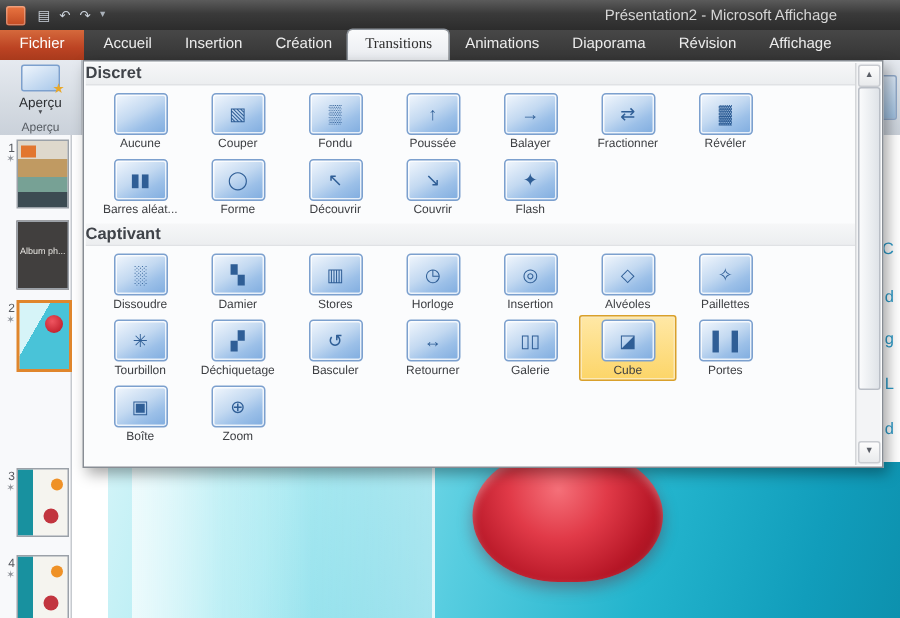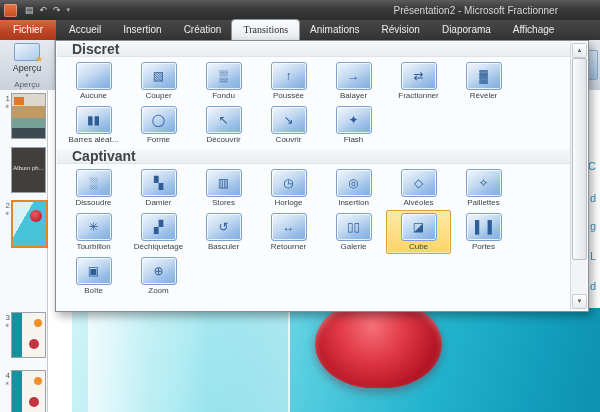--- a/index.html
+++ b/index.html
@@ -65,21 +65,21 @@
     background:linear-gradient(90deg,rgba(255,255,255,.7),rgba(230,250,252,.35) 30%,rgba(255,255,255,.15) 60%,rgba(255,255,255,.45));
     border-right:2px solid rgba(255,255,255,.5);}
   .glass-red{position:absolute;left:46%;top:-8%;width:24%;height:85%;border-radius:50%/55%;
     background:radial-gradient(circle at 45% 30%,#f57079 0%,#e13a48 35%,#b61626 70%,#8c0f1c 100%);
     box-shadow:0 4px 10px rgba(120,10,20,.35), inset 0 3px 6px rgba(255,255,255,.35);}
 
   
   .gallery{position:absolute;left:55px;top:40px;width:532px;height:270px;z-index:10;
     background:#fbfcfd;border:1px solid #888d94;box-shadow:3px 4px 9px rgba(0,0,0,.35);}
   .gallery-body{position:absolute;top:1px;left:1px;bottom:1px;right:17px;overflow:hidden;}
-  .sec-header{height:14px;line-height:14px;padding-left:15px;font-size:14px;font-weight:bold;color:#3f4349;
+  .sec-header{height:14px;line-height:14px;padding-left:0;font-size:11px;font-weight:bold;color:#3f4349;
     background:linear-gradient(#f6f7f8,#eceef0);border-bottom:1px solid #e0e2e5;}
   .sec-body{display:flex;flex-wrap:wrap;padding:2px 0 2px 4px;}
   .titem{width:63px;height:42px;text-align:center;border:1px solid transparent;border-radius:2px;cursor:pointer;}
   .ticon{width:34px;height:26px;margin:2px auto 0;border:1px solid #7ca0ce;border-radius:3px;
     background:linear-gradient(150deg,#f2f7fd,#c3d9f1 45%,#9cc0e8 70%,#7facdf);
     box-shadow:inset 0 0 0 1px rgba(255,255,255,.8);display:flex;align-items:center;justify-content:center;}
   .tglyph{font-size:12px;color:#2f5e96;line-height:1;}
   .tlabel{font-size:8px;color:#3c3e42;margin-top:1px;white-space:nowrap;overflow:hidden;}
   .titem.selected{background:linear-gradient(#ffe8a6,#fcd568);border-color:#d9a02b;
     box-shadow:inset 0 0 0 1px #fbe9b8;}
@@ -94,32 +94,32 @@
 <body>
 
 <div class="win">
 
   <div class="titlebar">
     <span class="appicon"></span>
     <span class="qat-icon">▤</span>
     <span class="qat-icon">↶</span>
     <span class="qat-icon">↷</span>
     <span class="qat-icon dd">▾</span>
-    <span class="wtitle">Présentation2 - Microsoft Fractionner</span>
+    <span class="wtitle">Présentation2 - Microsoft Affichage</span>
   </div>
 
   <div class="tabrow">
       <div class="tab file">Fichier</div>
       <div class="tab">Accueil</div>
       <div class="tab">Insertion</div>
       <div class="tab">Création</div>
       <div class="tab active">Transitions</div>
       <div class="tab">Animations</div>
+      <div class="tab">Diaporama</div>
       <div class="tab">Révision</div>
-      <div class="tab">Diaporama</div>
       <div class="tab">Affichage</div>
     </div>
 
   <div class="ribbon">
     <div class="preview-group">
       <div class="pv-btn">
         <div class="pv-icon">
           <span class="pv-star">★</span>
         </div>
         <div class="pv-label">Aperçu</div>

